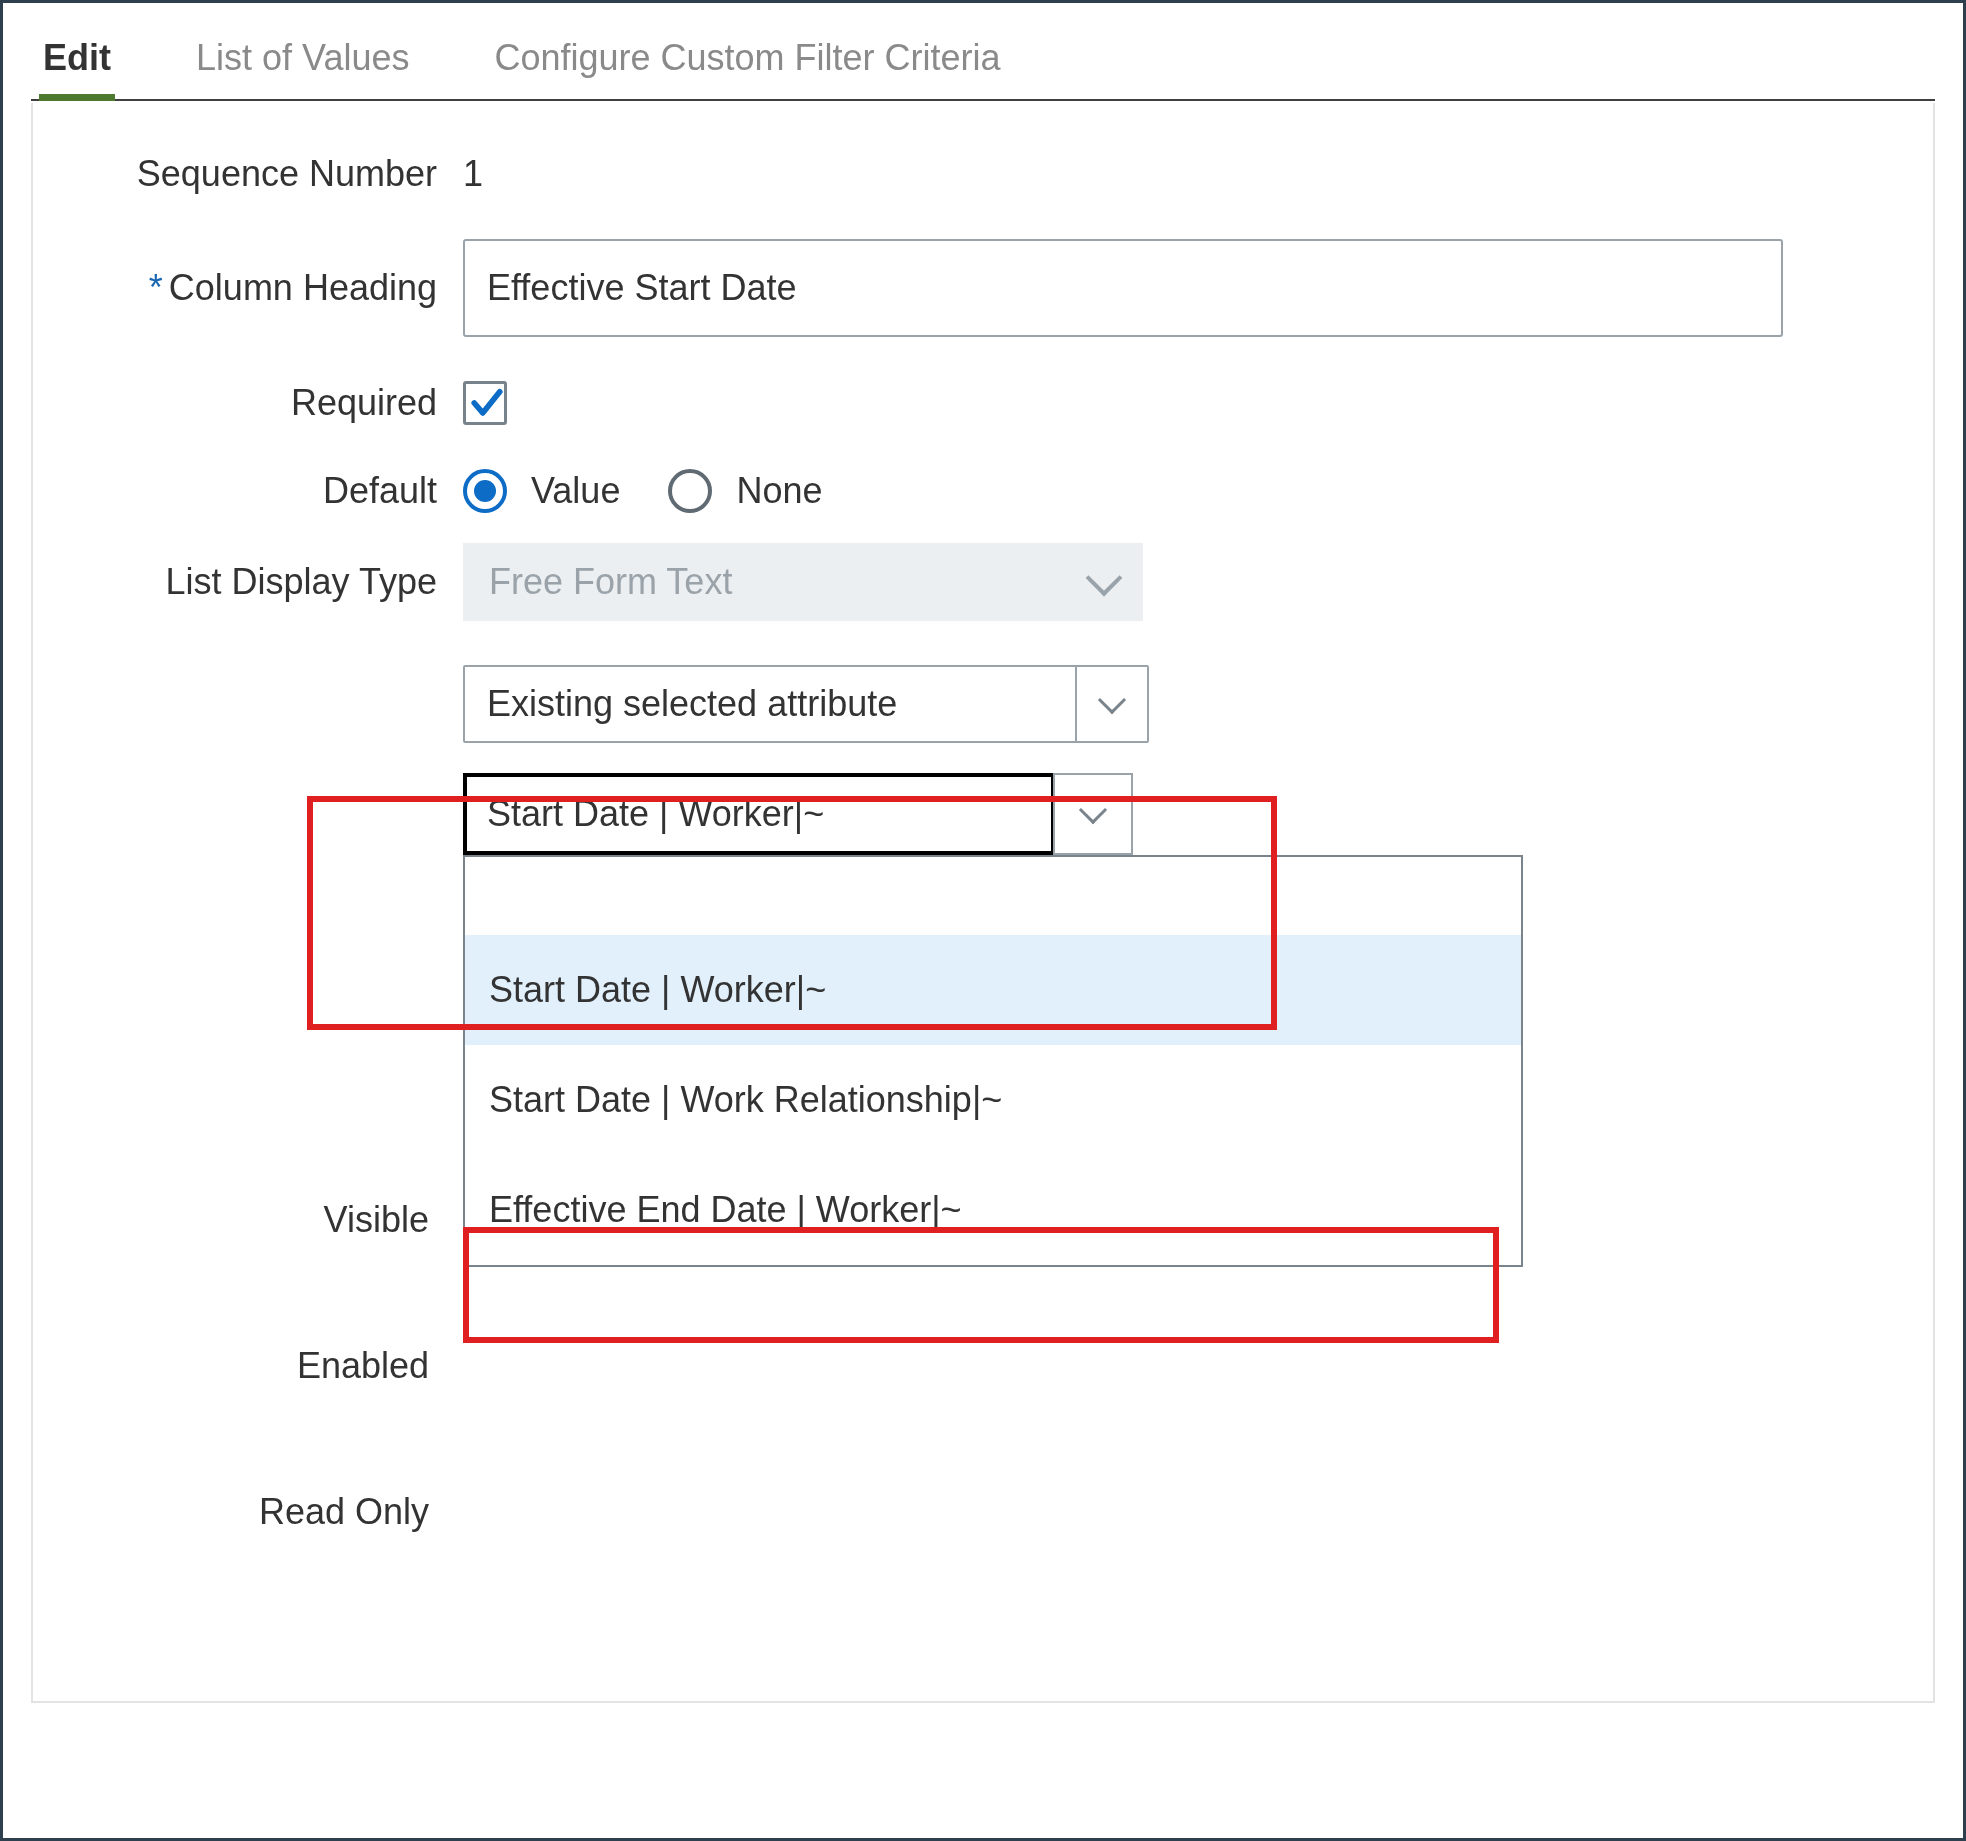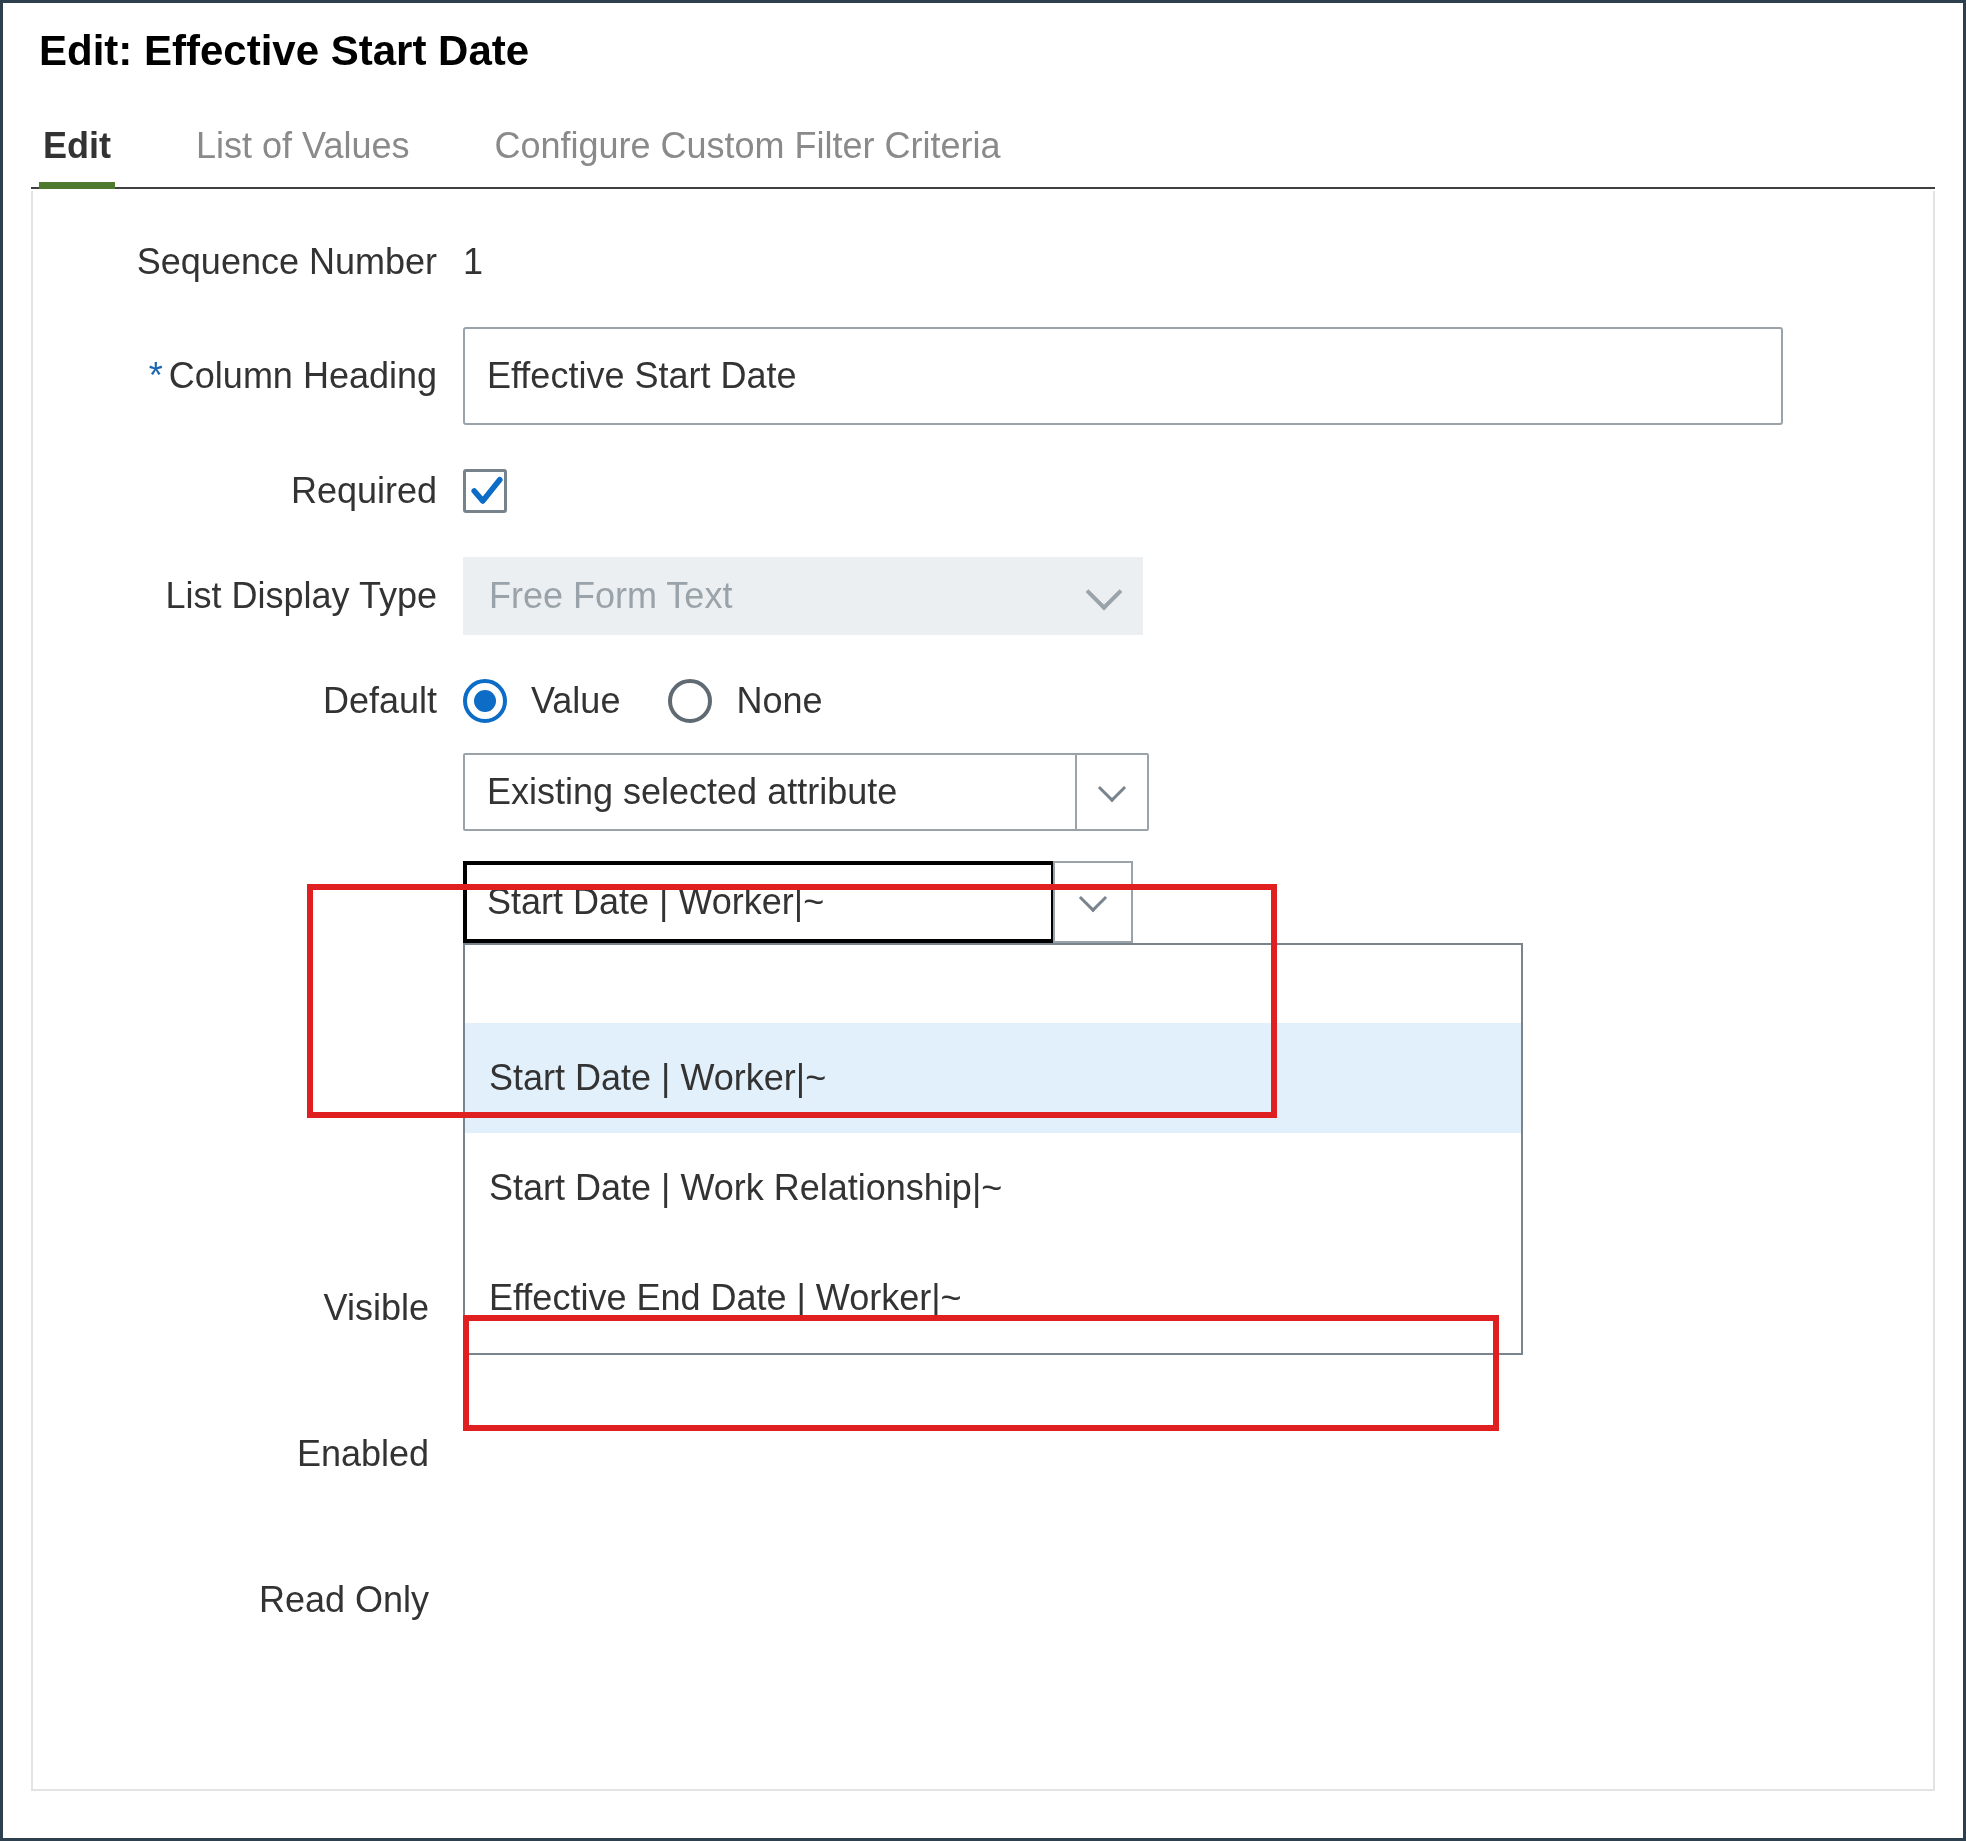--- a/index.html
+++ b/index.html
@@ -248,21 +248,20 @@
     display:flex;
     align-items:center;
     margin-bottom:104px;
   }
 </style>
 </head>
 <body>
 
 <div class="outer">
 
-  <div class="page-title">Edit: Effective Start Date</div>
 
   <div class="tabs">
     <div class="tab active">Edit</div>
     <div class="tab">List of Values</div>
     <div class="tab">Configure Custom Filter Criteria</div>
   </div>
 
   <div class="panel">
 
     <div class="row">
@@ -284,40 +283,40 @@
       <div class="label-col">Required</div>
       <div class="val-col">
         <div class="chk checked">
           <svg viewBox="0 0 24 24">
             <polyline points="3,12 9,19 21,4" fill="none" stroke="#0d6cc6" stroke-width="4" stroke-linecap="round" stroke-linejoin="round"></polyline>
           </svg>
         </div>
       </div>
     </div>
 
+    <div class="row" style="margin-bottom:30px;">
+      <div class="label-col">Default</div>
+      <div class="val-col">
+        <div class="radio-wrap">
+          <div class="radio selected"></div>
+          <span>Value</span>
+        </div>
+        <div class="radio-wrap">
+          <div class="radio"></div>
+          <span>None</span>
+        </div>
+      </div>
+    </div>
+
     <div class="row">
       <div class="label-col">List Display Type</div>
       <div class="val-col">
         <div class="sel-disabled">
           <span>Free Form Text</span>
           <span class="chev"></span>
-        </div>
-      </div>
-    </div>
-
-    <div class="row" style="margin-bottom:30px;">
-      <div class="label-col">Default</div>
-      <div class="val-col">
-        <div class="radio-wrap">
-          <div class="radio selected"></div>
-          <span>Value</span>
-        </div>
-        <div class="radio-wrap">
-          <div class="radio"></div>
-          <span>None</span>
         </div>
       </div>
     </div>
 
     <div class="row" style="margin-bottom:30px;">
       <div class="label-col"></div>
       <div class="val-col">
         <div class="sel">
           <span class="sel-text">Existing selected attribute</span>
           <div class="sel-btn">

